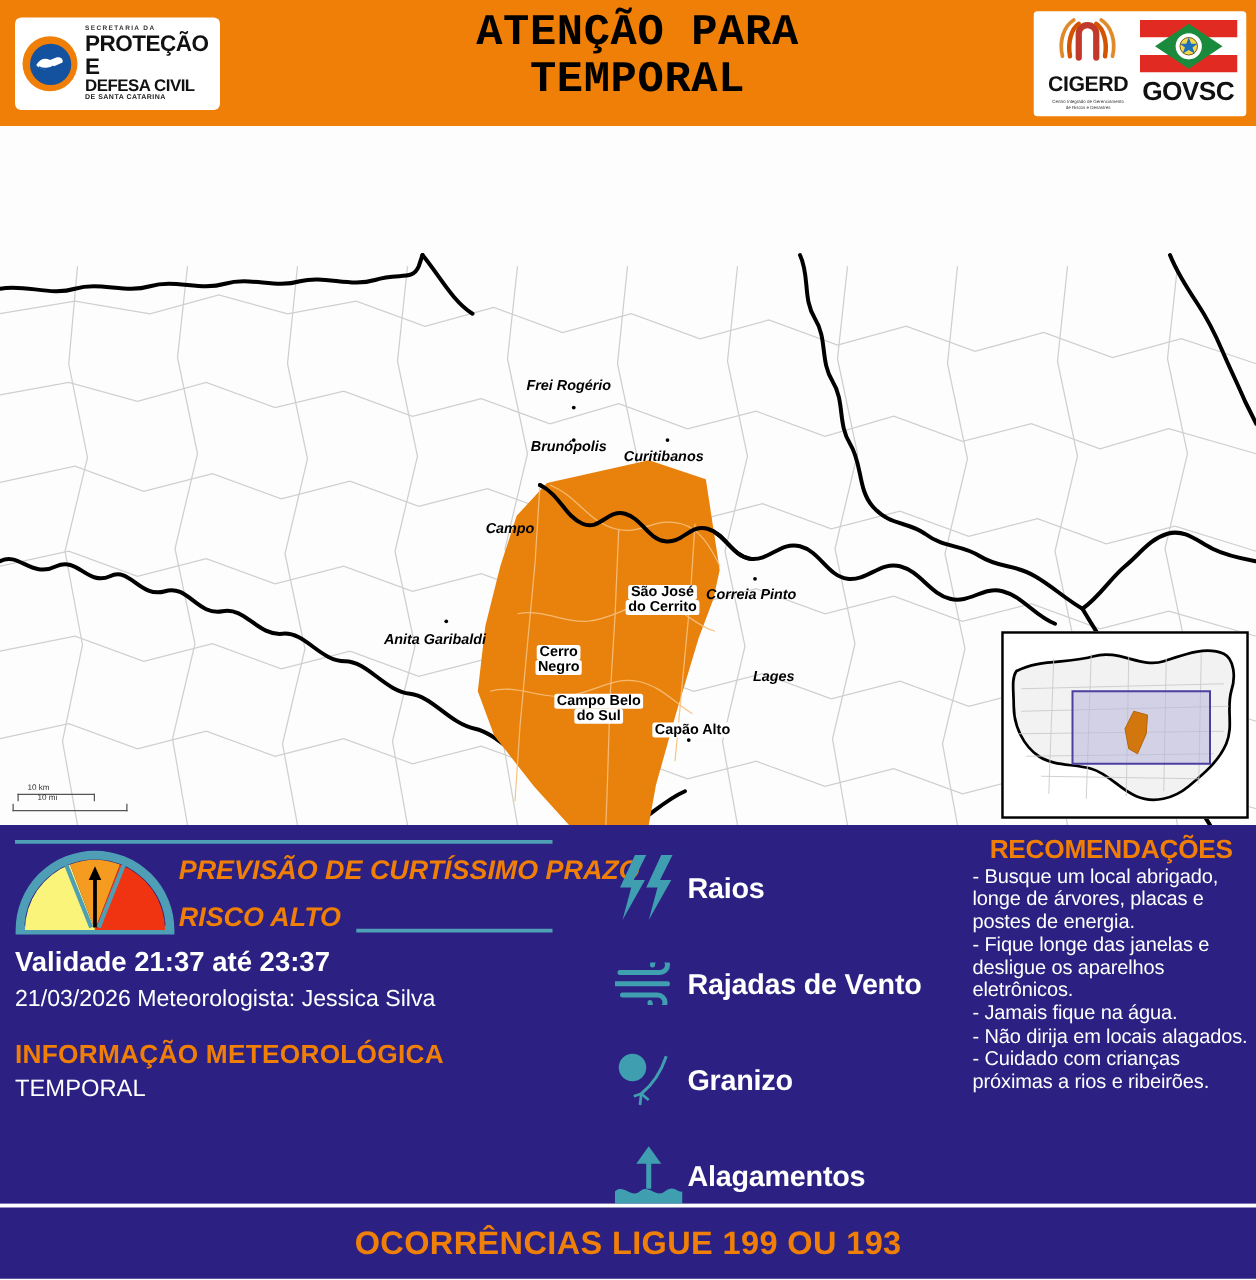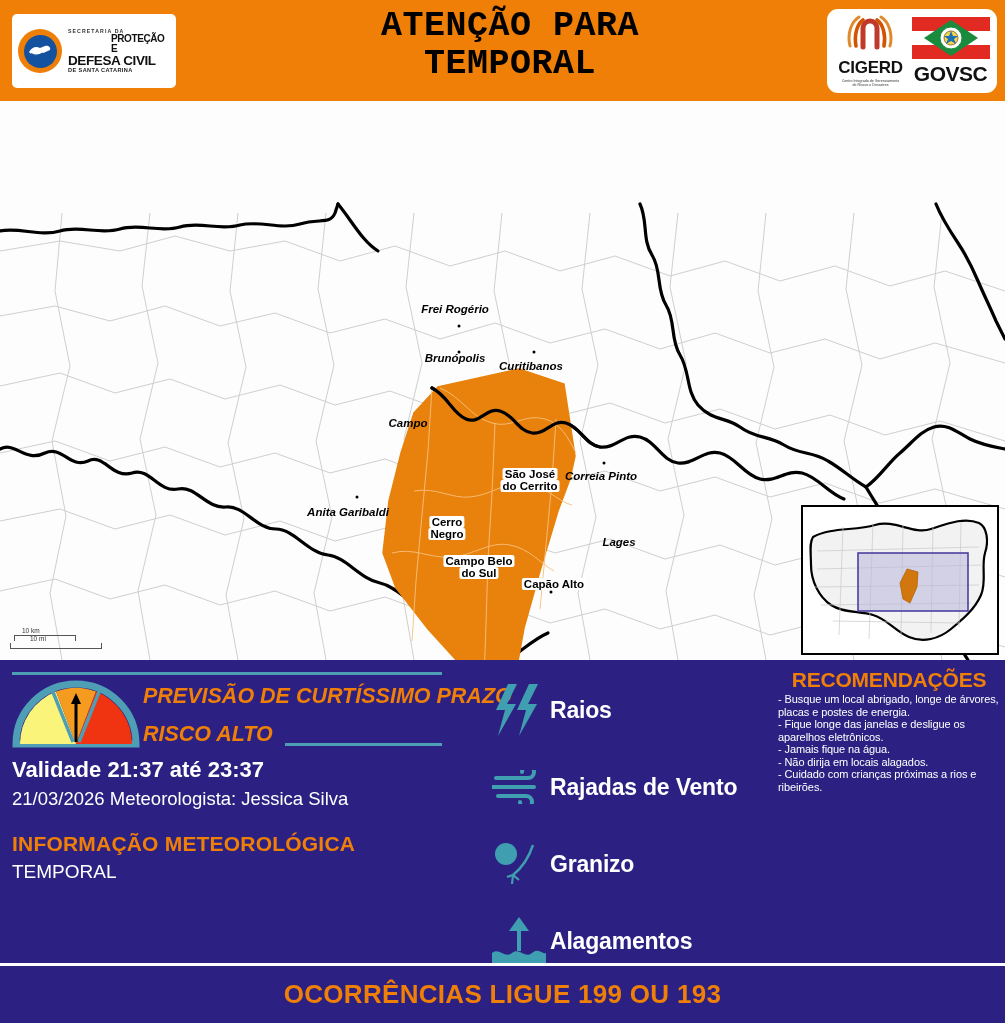--- a/index.html
+++ b/index.html
@@ -13,28 +13,28 @@
           background:#ef7f06;display:flex;align-items:center;}
   .logo-box{position:absolute;left:12px;top:14px;width:164px;height:74px;
             background:#fff;border-radius:5px;display:flex;align-items:center;
             padding:0 6px;box-sizing:border-box;}
   .dc-badge{width:44px;height:44px;border-radius:50%;background:#ef7f06;
             display:flex;align-items:center;justify-content:center;flex:0 0 auto;}
   .dc-badge-in{width:33px;height:33px;border-radius:50%;background:#14519f;
                display:flex;align-items:center;justify-content:center;}
   .dc-words{margin-left:6px;line-height:1;}
   .dc-w1{font-size:5.2px;letter-spacing:1.1px;color:#333;font-weight:bold;}
-  .dc-w2{font-size:10px;font-weight:bold;color:#111;letter-spacing:-.4px;margin-left:43px;}
+  .dc-w2{font-size:18px;font-weight:bold;color:#111;letter-spacing:-.4px;}
   .dc-w3{font-size:13.5px;font-weight:bold;color:#111;letter-spacing:-.4px;}
   .dc-w4{font-size:5.6px;font-weight:bold;color:#222;letter-spacing:.4px;}
   .title{position:absolute;left:230px;top:8px;width:560px;text-align:center;
          font-size:35px;font-weight:bold;color:#000;line-height:1.08;
          letter-spacing:.5px;font-family:Liberation Mono, monospace;}
   .rlogo-box{position:absolute;right:8px;top:9px;width:170px;height:84px;
-             background:#fff;border-radius:11px;display:flex;align-items:center;
+             background:#fff;border-radius:3px;display:flex;align-items:center;
              justify-content:space-around;box-sizing:border-box;padding:14px 5px;}
   .cigerd{text-align:center;width:76px;}
   .cigerd-name{font-size:17px;font-weight:bold;color:#111;letter-spacing:-.3px;
                margin-top:1px;}
   .cigerd-sub{font-size:3.6px;color:#333;line-height:1.25;margin-top:1px;}
   .govsc{text-align:center;width:82px;}
   .sc-flag{width:78px;height:42px;position:relative;}
   .govsc-name{font-size:21px;font-weight:bold;color:#111;letter-spacing:-.5px;
               margin-top:-1px;}
   .govsc-name b{color:#111;}
@@ -81,21 +81,21 @@
   .hazards{position:absolute;left:488px;top:672px;width:290px;}
   .hz{display:flex;align-items:center;height:76px;margin-bottom:1px;}
   .hz-ico{width:62px;flex:0 0 62px;display:flex;align-items:center;
           justify-content:center;}
   .hz-lab{font-size:23px;font-weight:bold;color:#fff;letter-spacing:-.2px;}
 
   .rec{position:absolute;left:778px;top:668px;width:222px;}
   .rec-title{text-align:center;font-size:21px;font-weight:bold;color:#ef7f06;
              letter-spacing:-.2px;}
   .rec-list{margin:1px 0 0 0;padding:0;list-style:none;}
-  .rec-list li{font-size:11px;color:#fff;line-height:1.14;
+  .rec-list li{font-size:16px;color:#fff;line-height:1.14;
                letter-spacing:-.1px;}
 
   
   .footer{position:absolute;left:0;top:963px;width:1005px;height:60px;
           background:#2c2182;display:flex;align-items:center;
           justify-content:center;border-top:3px solid #fff;box-sizing:border-box;}
   .footer-txt{font-size:26px;font-weight:bold;color:#ef7f06;letter-spacing:.3px;}
 </style>
 </head>
 <body>

